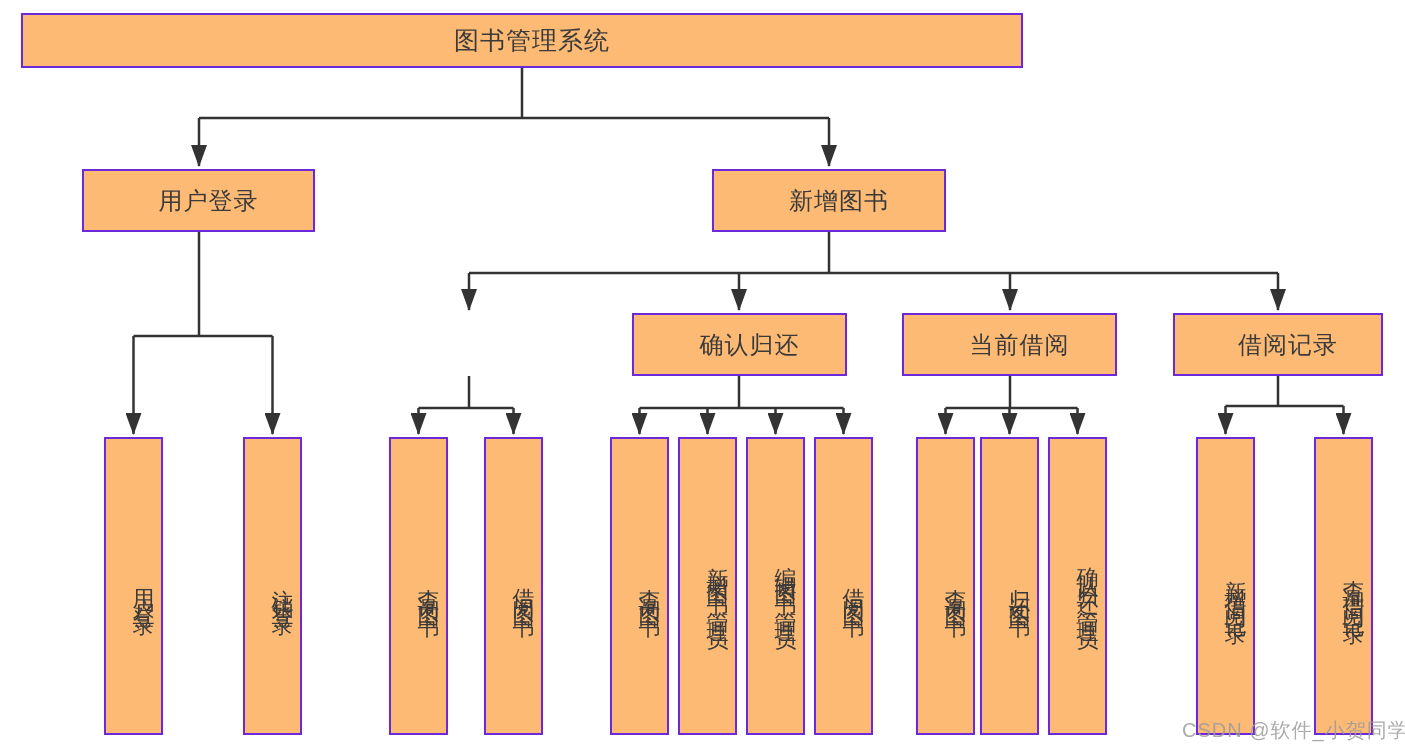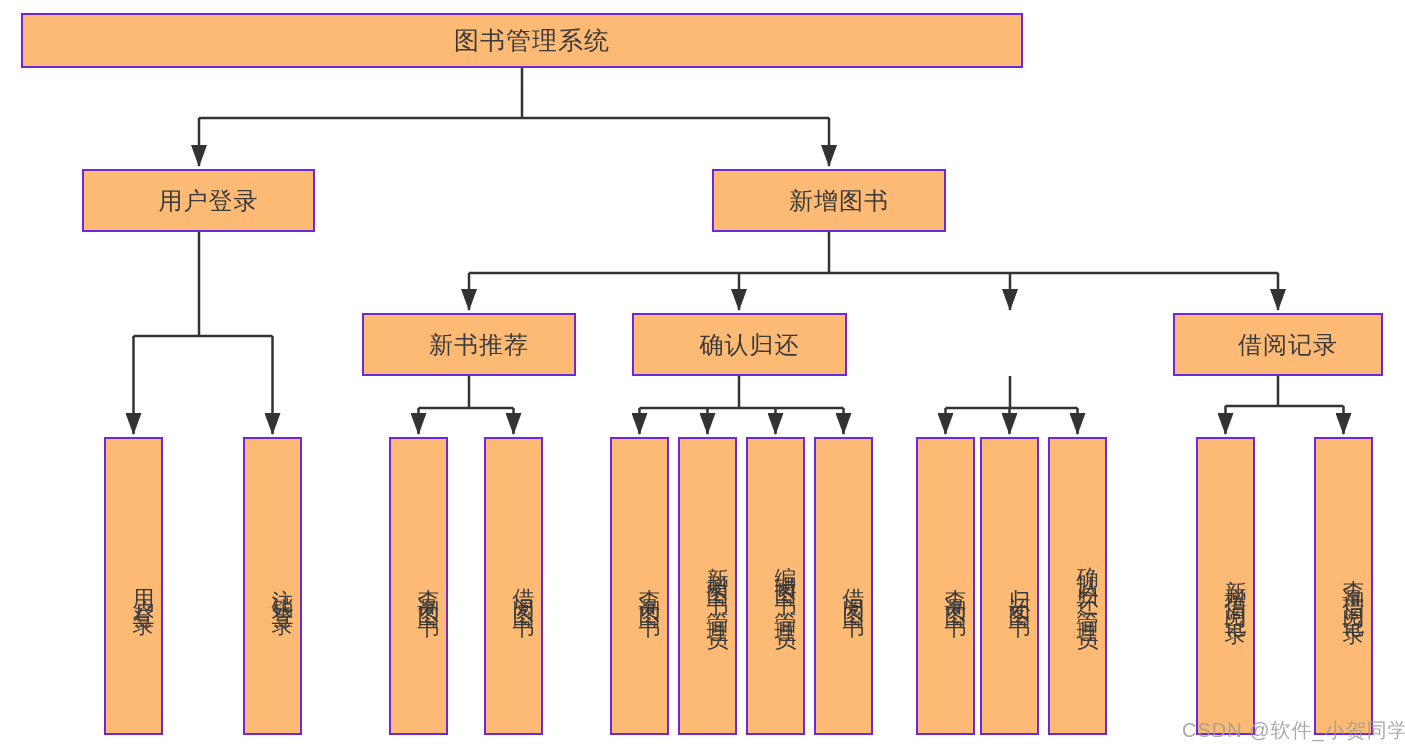--- a/index.html
+++ b/index.html
@@ -94,22 +94,22 @@
       <path d="M1225.5,406 L1225.5,434" marker-end="url(#arrow)"></path>
       <path d="M1343.5,406 L1343.5,434" marker-end="url(#arrow)"></path>
     </g>
   </svg>
 
   <div class="box root" style="left:21px;top:13px;width:1002px;height:55px">图书管理系统</div>
 
   <div class="box" style="left:82px;top:169px;width:233px;height:63px">用户登录</div>
   <div class="box" style="left:712px;top:169px;width:234px;height:63px">新增图书</div>
 
-  <div class="box" style="left:362px;top:313px;width:214px;height:63px">新书推荐</div>
   <div class="box" style="left:632px;top:313px;width:215px;height:63px">确认归还</div>
+  <div class="box" style="left:902px;top:313px;width:215px;height:63px">当前借阅</div>
   <div class="box" style="left:1173px;top:313px;width:210px;height:63px">借阅记录</div>
 
   <div class="box leaf" style="left:104px;top:437px;width:59px;height:298px">用户登录</div>
   <div class="box leaf" style="left:243px;top:437px;width:59px;height:298px">注销登录</div>
 
   <div class="box leaf" style="left:389px;top:437px;width:59px;height:298px">查询图书</div>
   <div class="box leaf" style="left:484px;top:437px;width:59px;height:298px">借阅图书</div>
 
   <div class="box leaf" style="left:610px;top:437px;width:59px;height:298px">查询图书</div>
   <div class="box leaf" style="left:678px;top:437px;width:59px;height:298px">新增图书（管理员）</div>

